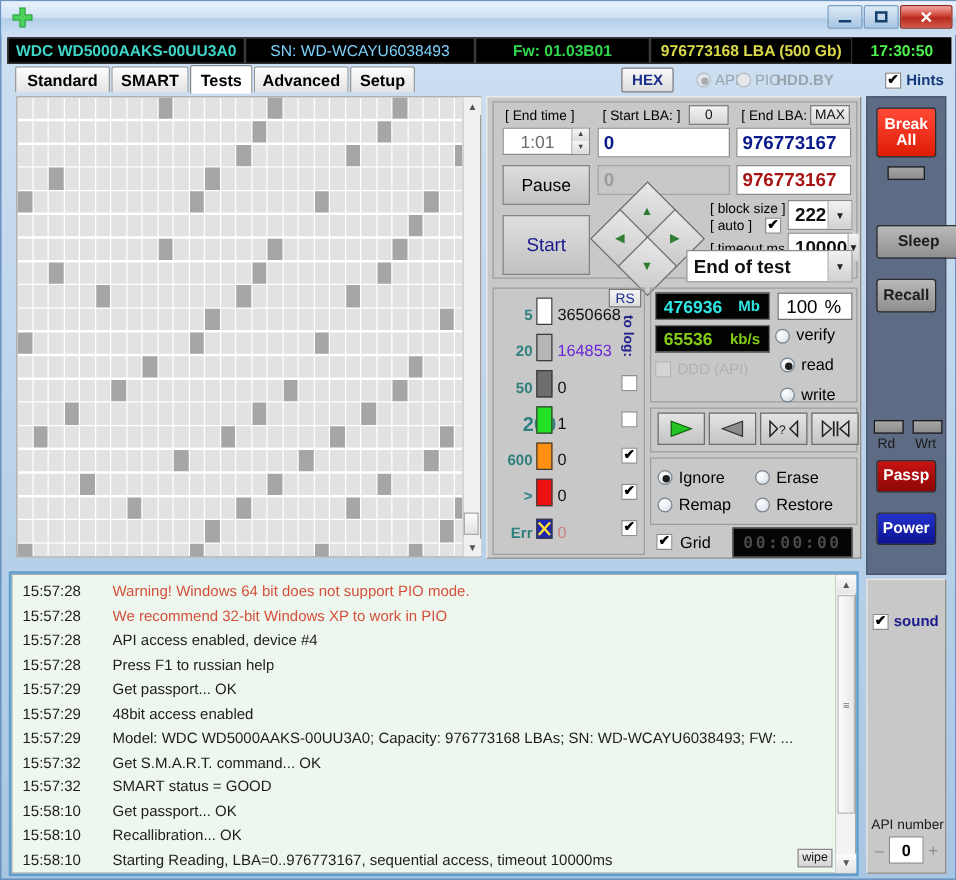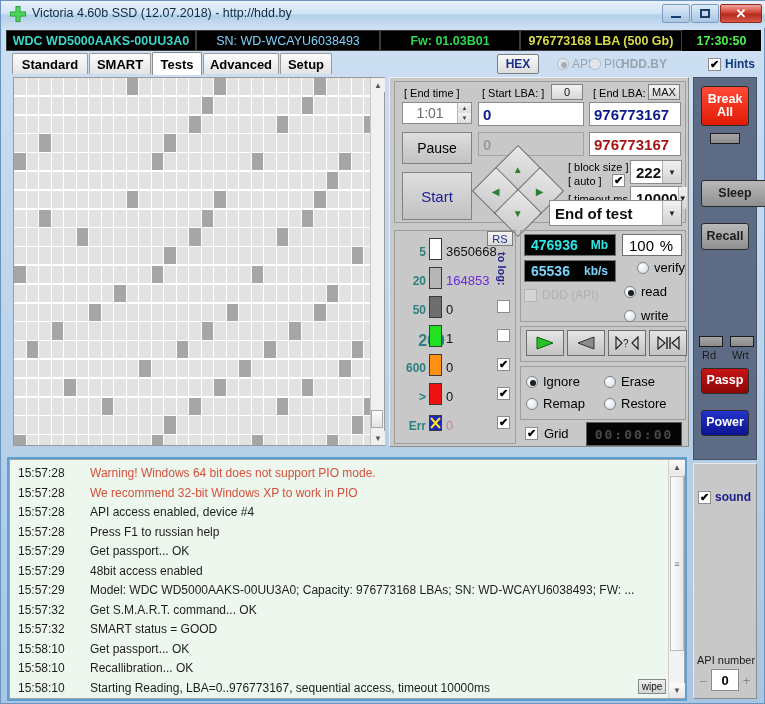--- a/index.html
+++ b/index.html
@@ -302,21 +302,20 @@
 <div id="app">
   <div class="win-frame">
 
     <div class="titlebar">
       <svg class="title-icon" viewBox="0 0 18 18">
         <rect x="6.5" y="1" width="5" height="16" fill="#1f9b2e"></rect>
         <rect x="1" y="6.5" width="16" height="5" fill="#1f9b2e"></rect>
         <rect x="7.3" y="1.8" width="3.4" height="14.4" fill="#4cd35c"></rect>
         <rect x="1.8" y="7.3" width="14.4" height="3.4" fill="#4cd35c"></rect>
       </svg>
-      <div class="title-text">Victoria 4.60b SSD (12.07.2018) - http://hdd.by</div>
       <div class="win-btns">
         <div class="wbtn">
             <i class="wb-min"></i>
           </div>
         <div class="wbtn">
             <i class="wb-max"></i>
           </div>
         <div class="wbtn close">✕</div>
       </div>
     </div>
@@ -1041,30 +1040,30 @@
 
       <div class="grp" style="left:130px;top:152px;width:166px;height:92px;"></div>
       <div class="lcd" style="left:134px;top:156px;width:92px;height:22px;color:#2fe6e6;">
         <span class="v">476936</span>
         <span class="u">Mb</span>
       </div>
       <div class="whitebox" style="left:232px;top:156px;width:60px;height:22px;">
         <span style="padding-left:6px;">100</span>
         <span style="margin-left:auto;padding-right:8px;">%</span>
       </div>
-      <div class="lcd" style="left:134px;top:182px;width:92px;height:22px;color:#7dd3fc;">
+      <div class="lcd" style="left:134px;top:182px;width:92px;height:22px;color:#84cc16;">
         <span class="v">65536</span>
         <span class="u">kb/s</span>
       </div>
       <div style="position:absolute;left:134px;top:210px;display:flex;align-items:center;gap:5px;font-size:12px;color:#b0b0b0;">
         <span class="cbx" style="border-color:#b5b5b5;background:#d5d5d5;"></span>
         <span>DDD (API)</span>
       </div>
 
-      <div style="position:absolute;left:247px;top:182px;display:flex;align-items:center;gap:5px;font-size:13px;">
+      <div style="position:absolute;left:230px;top:182px;display:flex;align-items:flex-end;gap:5px;font-size:13px;">
         <span class="radio"></span>
         <span>verify</span>
       </div>
       <div style="position:absolute;left:234px;top:206px;display:flex;align-items:center;gap:5px;font-size:13px;">
         <span class="radio on"></span>
         <span>read</span>
       </div>
       <div style="position:absolute;left:234px;top:230px;display:flex;align-items:center;gap:5px;font-size:13px;">
         <span class="radio"></span>
         <span>write</span>

